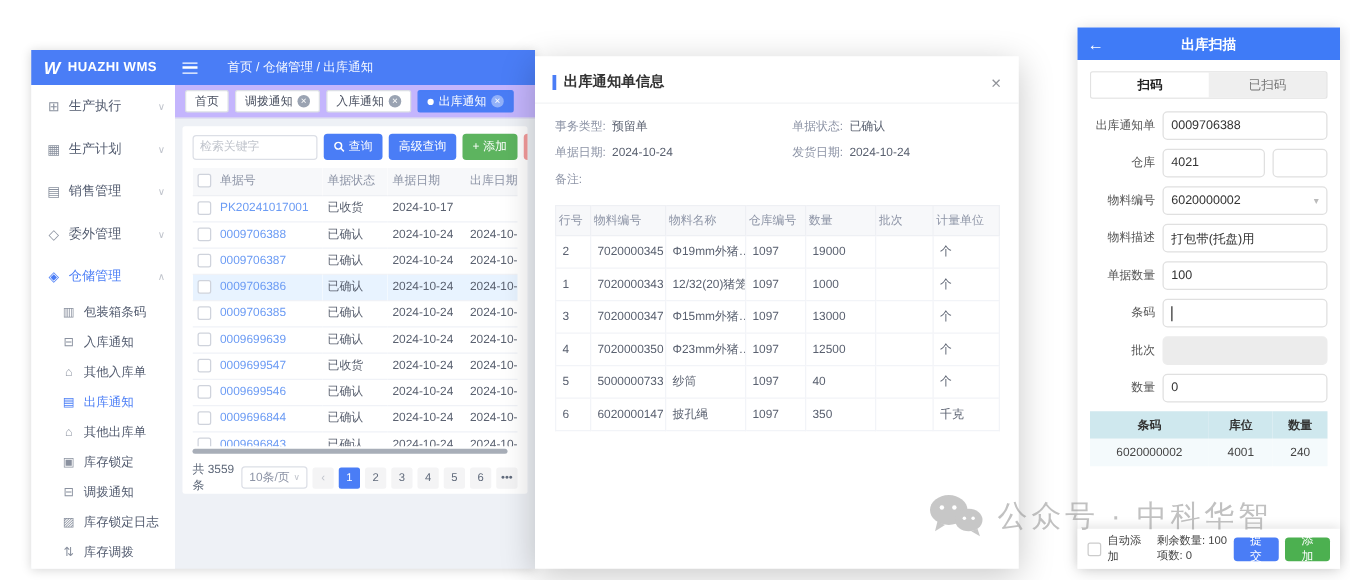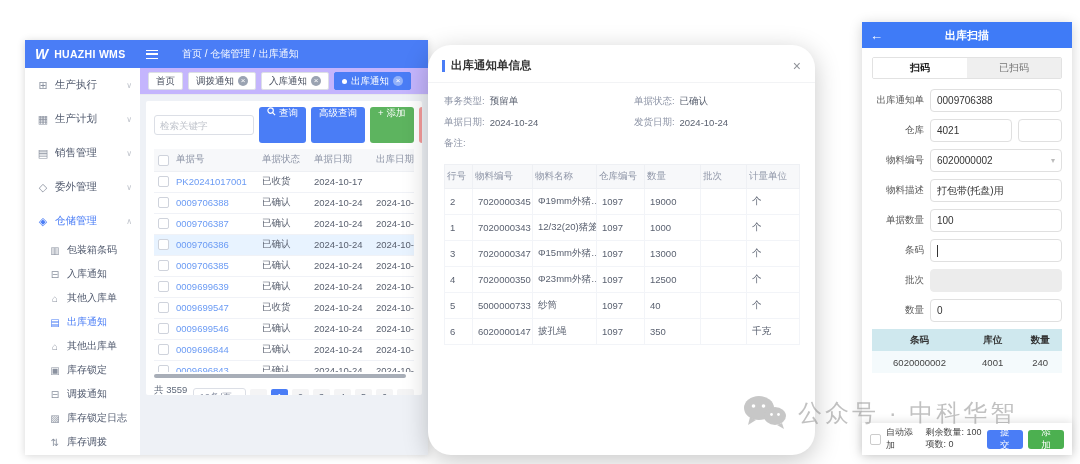--- a/index.html
+++ b/index.html
@@ -34,21 +34,21 @@
   .tab.active{background:#4a7df6;border-color:#4a7df6;color:#fff;}
   .tab .dot{width:5px;height:5px;border-radius:50%;background:#fff;flex-shrink:0;}
   .tab .x{width:10px;height:10px;border-radius:50%;background:#9aa3b2;color:#fff;font-size:8px;line-height:10px;text-align:center;flex-shrink:0;}
   .tab.active .x{background:rgba(255,255,255,.4);}
 
   .card{margin:6px;background:#fff;height:294px;padding:6px 8px;border-radius:2px;overflow:hidden;}
   .toolbar{display:flex;gap:5px;align-items:center;}
   .search{width:100px;height:20px;border:1px solid #dcdfe6;border-radius:3px;font-size:9.5px;padding:0 5px;color:#333;outline:none;
           font-family:"Liberation Sans","DejaVu Sans",sans-serif;}
   .search::placeholder{color:#c0c4cc;}
-  .btn{height:36px;border:none;border-radius:3px;color:#fff;font-size:9.5px;padding:0 8px;display:flex;gap:3px;cursor:pointer;
+  .btn{height:21px;border:none;border-radius:3px;color:#fff;font-size:9.5px;padding:0 8px;display:flex;align-items:center;gap:3px;cursor:pointer;
        font-family:"Liberation Sans","DejaVu Sans",sans-serif;white-space:nowrap;}
   .btn.blue{background:#4a7df6;}
   .btn.green{background:#5db45f;}
   .btn.pink{background:#f49b9b;}
 
   .tbl-wrap{height:223px;overflow:hidden;margin-top:6px;}
   table.main{border-collapse:collapse;width:302px;table-layout:fixed;font-size:9.5px;}
   .main th{background:#f7f8fa;color:#8d94a6;font-weight:normal;height:22px;text-align:left;padding:0 4px;border-bottom:1px solid #eef0f4;white-space:nowrap;overflow:hidden;}
   .main td{height:21px;color:#5a6170;padding:0 4px;border-bottom:1px solid #f0f2f7;white-space:nowrap;overflow:hidden;}
   .main tr.selected td{background:#e8f3ff;}
@@ -58,21 +58,21 @@
   .hscroll{height:4px;background:#a8aeb8;border-radius:2px;margin-top:2px;width:97%;}
   .pager{display:flex;align-items:center;gap:4px;margin-top:6px;font-size:9.5px;color:#606a7b;}
   .psize{width:64px;height:18px;border:1px solid #dcdfe6;border-radius:3px;display:flex;align-items:center;justify-content:space-between;padding:0 5px;color:#8d94a6;cursor:pointer;}
   .psize .pcaret{font-size:7px;color:#c0c4cc;}
   .pbtn{min-width:17px;height:17px;border-radius:2px;background:#f4f4f5;color:#606a7b;display:flex;align-items:center;justify-content:center;font-size:9px;cursor:pointer;padding:0 2px;}
   .pbtn.active{background:#4a7df6;color:#fff;}
   .pbtn.ghost{background:#f4f4f5;color:#c0c4cc;}
 
   
   .modal{position:absolute;left:428px;top:45px;width:387px;height:410px;background:#fff;
-         box-shadow:0 6px 26px rgba(0,0,0,.22);z-index:10;border-radius:23px;}
+         box-shadow:0 6px 26px rgba(0,0,0,.22);z-index:10;}
   .m-title{display:flex;align-items:center;padding:13px 14px 9px;border-bottom:1px solid #f2f3f5;}
   .m-accent{width:3px;height:12px;background:#4a7df6;margin-right:6px;}
   .m-title-text{font-size:11.5px;font-weight:bold;color:#333;}
   .m-close{margin-left:auto;color:#909399;font-size:14px;line-height:1;cursor:pointer;}
   .m-fields{display:grid;grid-template-columns:1.15fr 1fr;padding:12px 16px 2px;row-gap:8px;font-size:9.5px;color:#606a7b;}
   .m-field{display:flex;align-items:center;gap:5px;white-space:nowrap;}
   .m-label{color:#8d94a6;}
   .m-val{color:#5a6170;}
   .m-tag{background:#e3eefc;color:#5a8df5;border-radius:2px;padding:2px 7px;font-size:9.5px;}
   .m-remark{grid-column:1 / span 2;}

